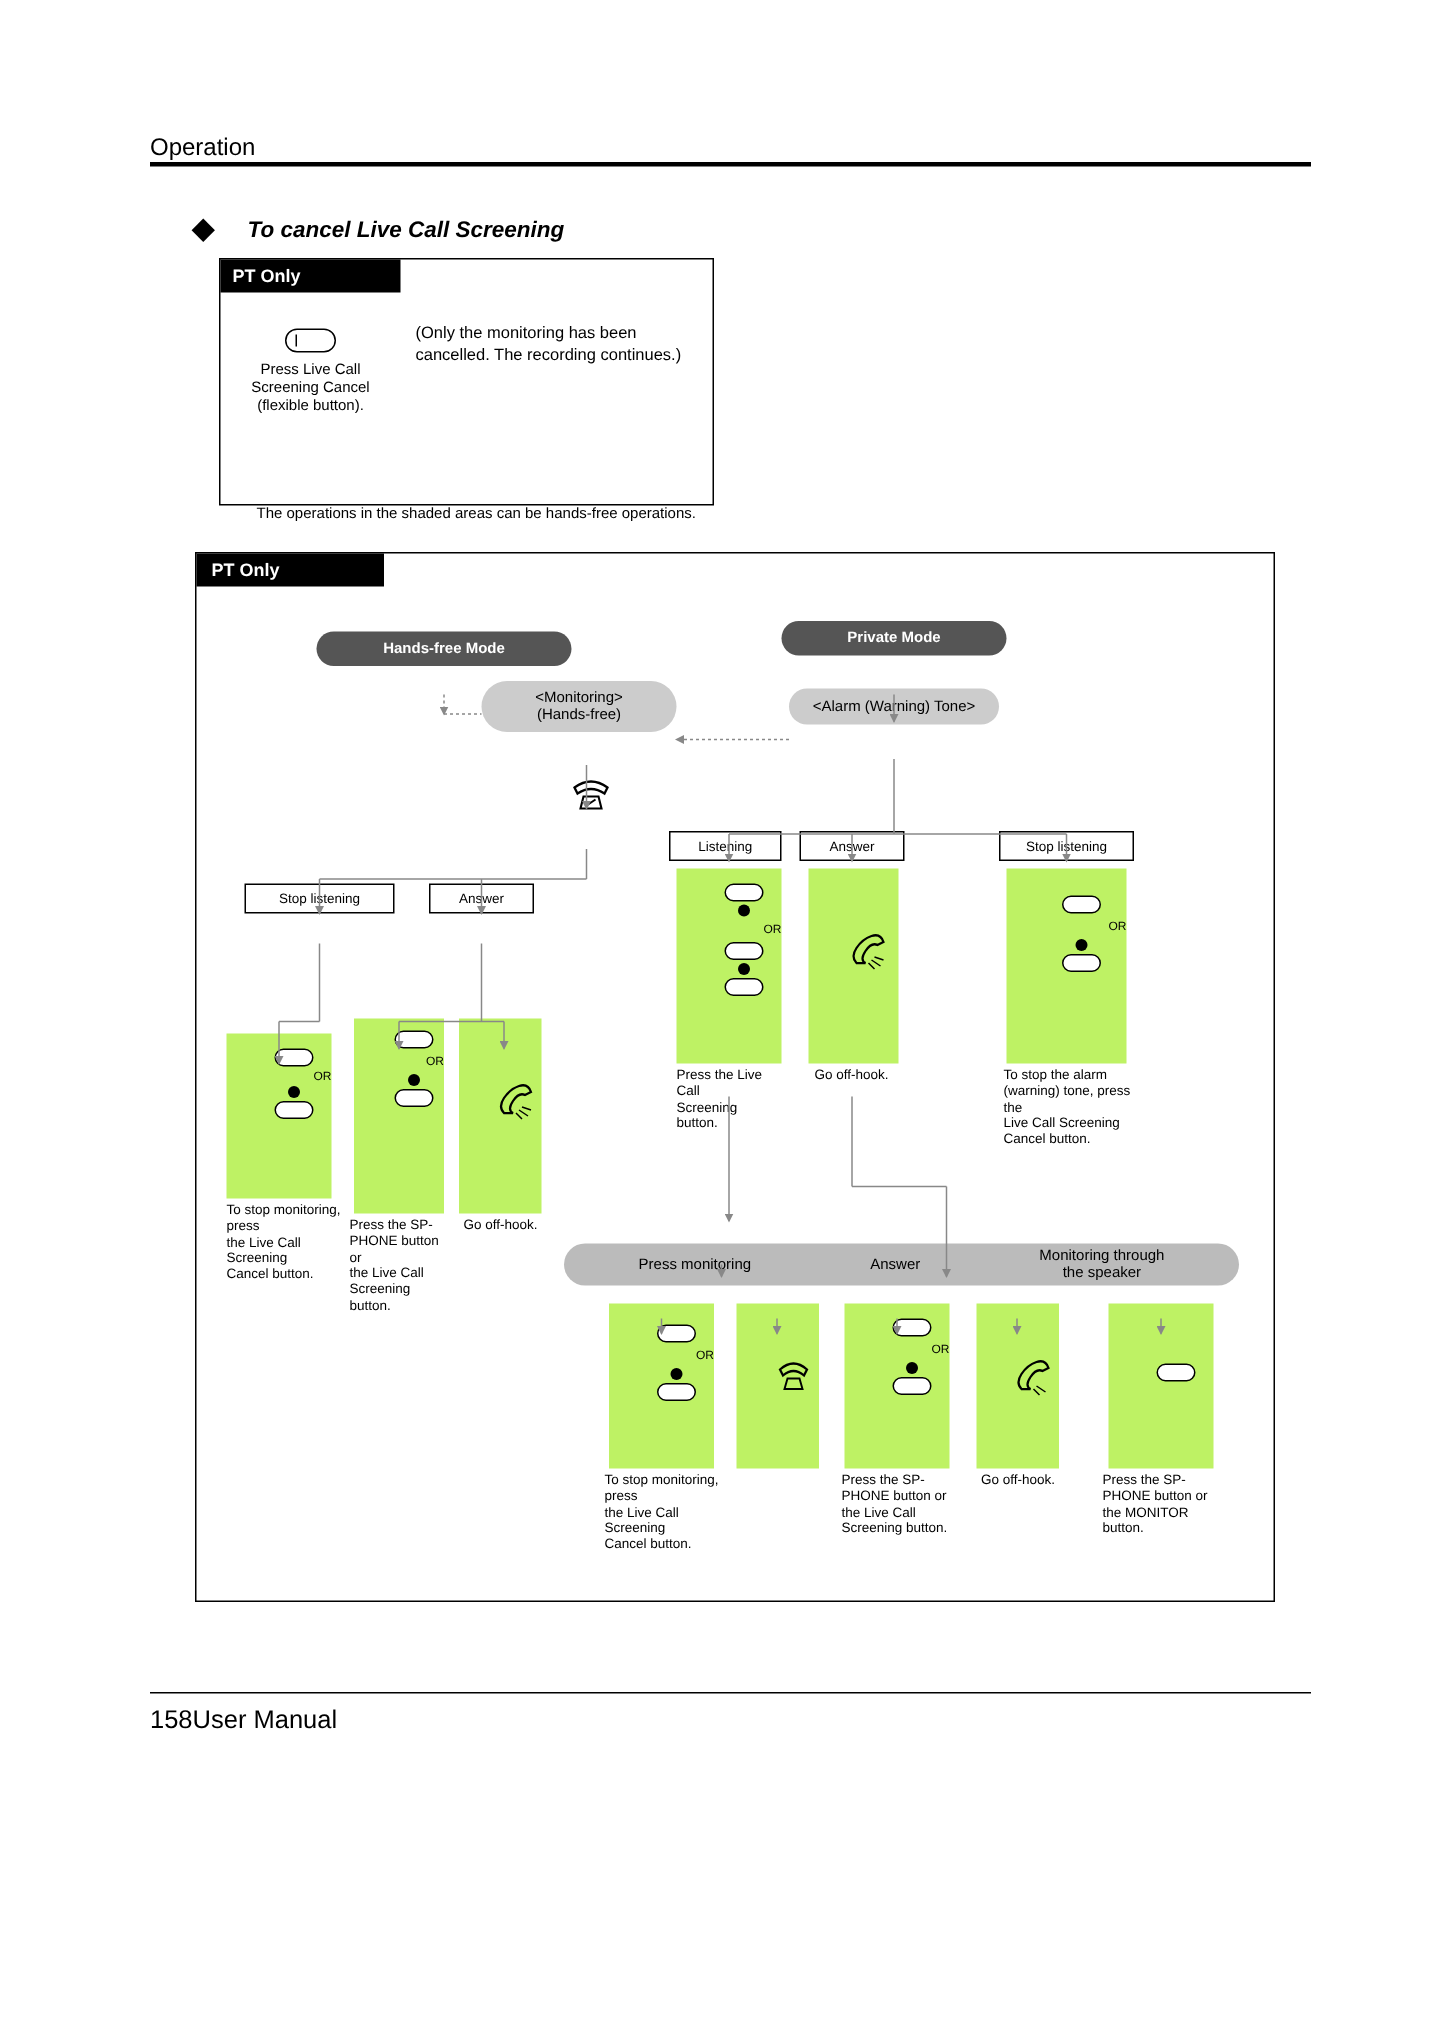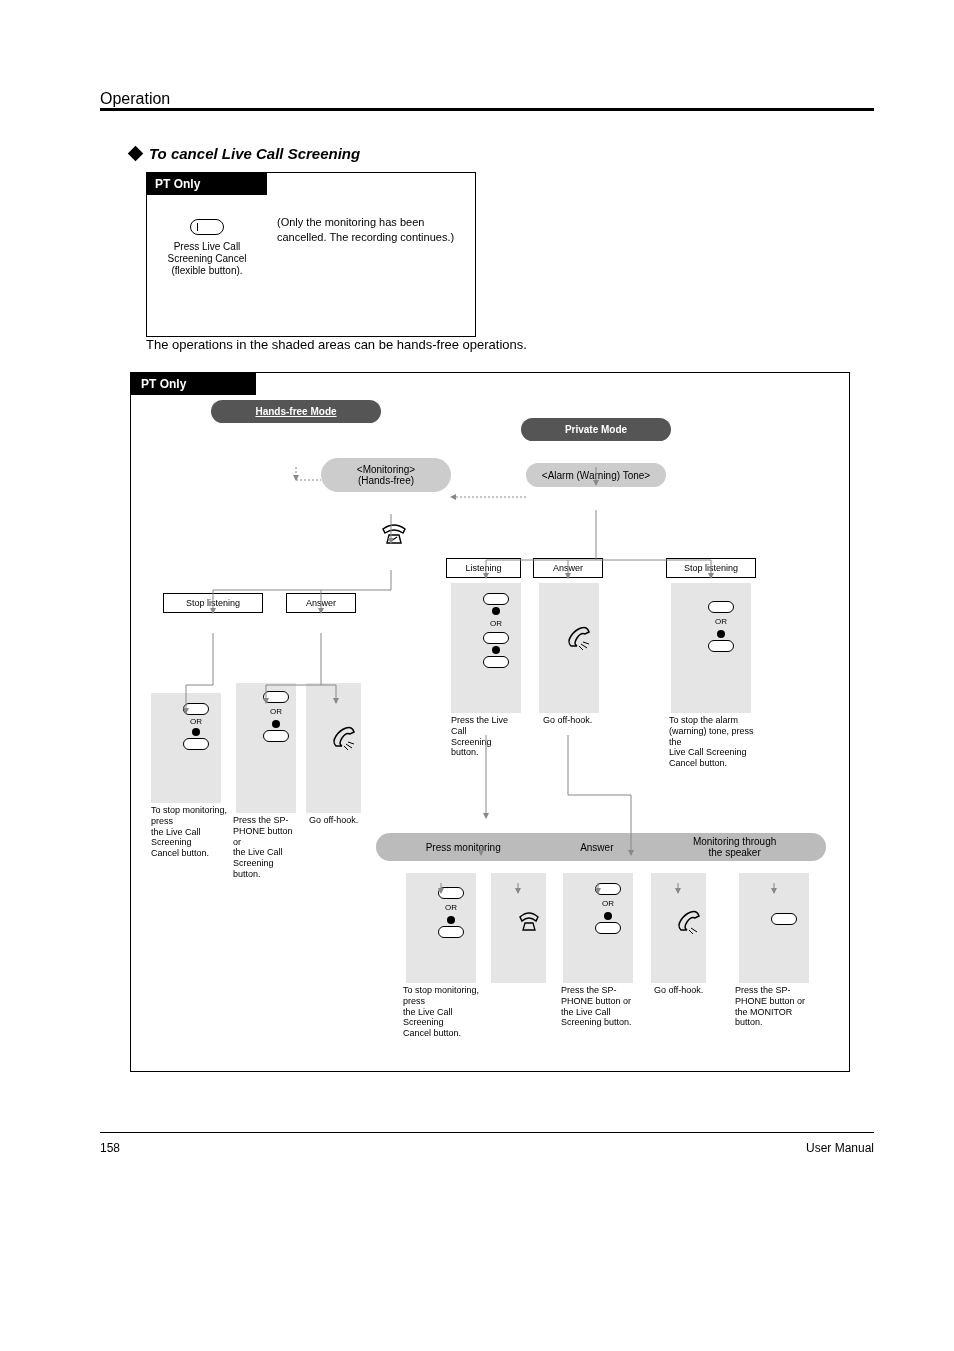--- a/index.html
+++ b/index.html
@@ -25,21 +25,21 @@
     margin-bottom: 34px;
   }
   .section-heading {
     font-style: italic;
     font-weight: bold;
     font-size: 15px;
     margin-left: 30px;
     margin-bottom: 10px;
     display: flex;
     align-items: center;
-    gap: 8px;
+    gap: 24px;
   }
   .diamond {
     display: inline-block;
     width: 11px;
     height: 11px;
     background: #000;
     transform: rotate(45deg);
     flex: 0 0 auto;
   }
   .cancel-box {
@@ -95,22 +95,22 @@
   }
   .flowchart-heading {
     font-style: italic;
     font-weight: bold;
     font-size: 15px;
     margin-top: 30px;
     margin-left: 30px;
     margin-bottom: 8px;
   }
   .flowchart-desc {
-    font-size: 13px;
-    margin-left: 46px;
+    font-size: 10px;
+    margin-left: 71px;
     margin-bottom: 20px;
   }
   .flowchart-box {
     margin-left: 30px;
     border: 1px solid #000;
     width: 720px;
     height: 700px;
     position: relative;
   }
   .fc-header {
@@ -145,23 +145,23 @@
   .action-box {
     position: absolute;
     border: 1px solid #000;
     background: #fff;
     font-size: 9px;
     text-align: center;
     padding: 4px 2px;
   }
   .shaded-box {
     position: absolute;
-    background: #e5e5e5;
+    background: #bef264;
     font-size: 9px;
-    text-align: center;
+    text-align: right;
     padding-left: 20px;
   }
   .bubble-row {
     position: absolute;
     background: #bbb;
     border-radius: 14px;
     font-size: 10px;
     display: flex;
     align-items: center;
     justify-content: space-around;
@@ -187,22 +187,22 @@
     width: 30px; height: 30px; margin: 2px auto;
     display: flex; align-items: center; justify-content: center;
   }
   .footer-rule {
     border: none;
     border-top: 1px solid #000;
     margin-top: 60px;
   }
   .footer {
     display: flex;
-    justify-content: space-between;
-    font-size: 12px;
+    justify-content: flex-start;
+    font-size: 17px;
     padding-top: 8px;
   }
   .arrow-svg { position: absolute; pointer-events: none; }
 </style>
 </head>
 <body>
 
 <div class="page-inner">
 
   <div class="header-text">Operation</div>
@@ -225,21 +225,21 @@
       <div class="cancel-right">(Only the monitoring has been cancelled.
 The recording continues.)</div>
     </div>
   </div>
 
   <div class="flowchart-desc">The operations in the shaded areas can be hands-free operations.</div>
 
   <div class="flowchart-box">
     <div class="fc-header">PT Only</div>
 
-    <div class="mode-pill" style="left:80px; top:27px; width:170px;text-decoration:underline;">Hands-free Mode</div>
+    <div class="mode-pill" style="left:80px; top:52px; width:170px;">Hands-free Mode</div>
     <div class="mode-pill" style="left:390px; top:45px; width:150px;">Private Mode</div>
 
     <div class="state-oval" style="left:190px; top:85px; width:130px; height:34px; white-space:pre-line;">&lt;Monitoring&gt;
 (Hands-free)</div>
 
     <div class="state-oval" style="left:395px; top:90px; width:140px; height:24px;">&lt;Alarm (Warning) Tone&gt;</div>
 
     <div style="position:absolute; left:248px; top:150px; text-align:center;">
       <svg width="30" height="22">
         <path d="M4 6 Q15 -2 26 6 L24 10 Q15 4 6 10 Z" fill="none" stroke="#000" stroke-width="1.5"></path>

